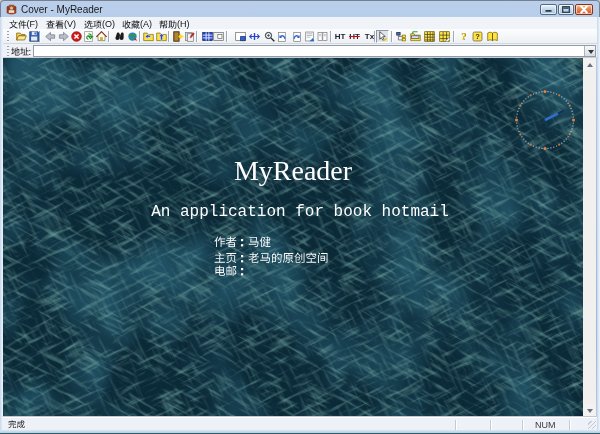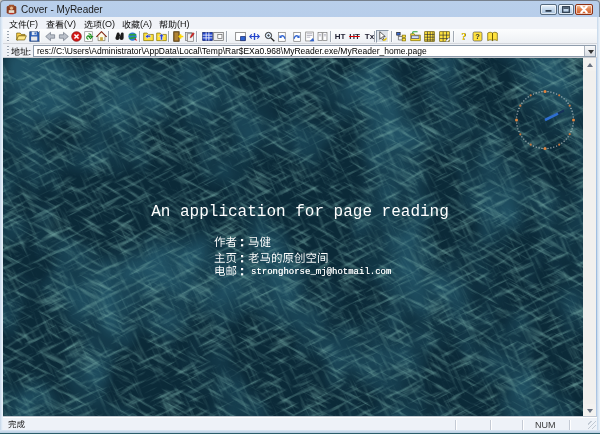--- a/index.html
+++ b/index.html
@@ -325,21 +325,20 @@
  <div id="addrbar">
    <div class="tbgrip" style="top:1.5px"></div>
    <div id="addrlabel">
         <svg style="display:block;" width="18.0" height="9.0" viewBox="0 0 2000 1000" fill="#111">
           <path transform="translate(0,0)" d="M429 133V407L321 452L349 519L429 485V801C429 910 462 937 577 937C603 937 796 937 824 937C928 937 953 893 964 755C944 752 914 740 897 727C890 842 880 869 821 869C781 869 613 869 580 869C513 869 501 858 501 803V454L635 397V737H706V367L846 307C846 468 844 579 839 603C834 626 825 630 809 630C799 630 766 630 742 628C751 645 757 674 760 694C788 694 828 694 854 686C884 679 903 661 909 620C916 581 918 431 918 243L922 229L869 209L855 220L840 234L706 290V40H635V320L501 376V133ZM33 726 63 801C151 762 265 711 372 661L355 594L241 642V352H359V281H241V52H170V281H42V352H170V672C118 693 71 712 33 726Z"></path>
           <path transform="translate(1000,0)" d="M434 259V852H312V924H962V852H731V459H947V386H731V47H655V852H508V259ZM34 717 62 791C156 753 279 701 393 651L380 585L252 635V352H383V281H252V53H182V281H45V352H182V662C126 684 75 703 34 717Z"></path>
         </svg>
         <span style="font:9.5px 'Liberation Sans',sans-serif">:</span>
       </div>
    <div id="combo">
-        <div id="combotext">res://C:\Users\Administrator\AppData\Local\Temp\Rar$EXa0.968\MyReader.exe/MyReader_home.page</div>
         <div id="combobtn"></div>
       </div>
  </div>
  <div id="content">
    <svg width="580" height="359" style="position:absolute;left:0;top:0">
 <defs>
 <filter id="wa" x="-5%" y="-5%" width="110%" height="110%">
   <feTurbulence type="fractalNoise" baseFrequency="0.032 0.24" numOctaves="3" seed="11"></feTurbulence>
   <feColorMatrix type="matrix" values="0 0 0 0 0.26  0 0 0 0 0.56  0 0 0 0 0.51  2.4 0 0 0 -1.32"></feColorMatrix>
   <feGaussianBlur stdDeviation="0.45"></feGaussianBlur>
@@ -419,21 +418,22 @@
         <circle cx="15.9" cy="13.8" r=".6" fill="#cfd8da"></circle>
         <circle cx="18.2" cy="11.9" r=".6" fill="#cfd8da"></circle>
         <circle cx="20.7" cy="10.3" r="1.1" fill="#c87840"></circle>
         <circle cx="23.4" cy="9.0" r=".6" fill="#cfd8da"></circle>
         <circle cx="26.2" cy="7.9" r=".6" fill="#cfd8da"></circle>
         <circle cx="29.1" cy="7.1" r=".6" fill="#cfd8da"></circle>
         <circle cx="32.0" cy="6.7" r=".6" fill="#cfd8da"></circle>
         <path d="M35 35 L54 25.5" stroke="#16325a" stroke-width="2.2"></path>
         <path d="M35 35 L48 28.6" stroke="#2e6fd0" stroke-width="2.6"></path>
       </svg>
-      <div class="sub">An application for page reading</div>
+   <div class="h1">MyReader</div>
+      <div class="sub">An application for book hotmail</div>
       <div style="position:absolute;left:211px;top:178.1px">
         <svg style="display:block;" width="23.0" height="11.5" viewBox="0 0 2000 1000" fill="#fff">
           <path transform="translate(0,0)" d="M526 52C476 199 395 344 305 438C322 450 351 476 363 489C414 433 463 360 506 279H575V959H651V716H952V645H651V493H939V424H651V279H962V207H542C563 163 582 117 598 71ZM285 44C229 196 135 346 36 443C50 460 72 501 80 518C114 483 147 443 179 399V958H254V281C293 213 329 139 357 66Z"></path>
           <path transform="translate(1000,0)" d="M837 74C802 120 764 165 722 207V166H473V40H399V166H142V232H399V361H54V429H446C319 511 178 578 32 628C47 644 70 675 80 691C142 667 204 641 264 611V960H339V927H746V956H823V534H408C463 501 517 466 569 429H946V361H657C748 285 831 201 901 109ZM473 361V232H697C650 278 599 321 544 361ZM339 757H746V862H339ZM339 697V598H746V697Z"></path>
         </svg>
       </div>
       <div style="position:absolute;left:236.8px;top:181.1px">
         <svg style="display:block" width="6" height="8" viewBox="0 0 6 8" fill="#fff">
           <rect x="1" y="0" width="2.2" height="2.2"></rect>
           <rect x="1" y="5.2" width="2.2" height="2.2"></rect>
@@ -473,21 +473,20 @@
           <path transform="translate(0,0)" d="M452 472V616H204V472ZM531 472H788V616H531ZM452 402H204V259H452ZM531 402V259H788V402ZM126 185V751H204V689H452V795C452 912 485 943 597 943C622 943 791 943 818 943C925 943 949 890 962 738C939 732 907 718 887 704C880 834 870 867 814 867C778 867 632 867 602 867C542 867 531 855 531 797V689H865V185H531V42H452V185Z"></path>
           <path transform="translate(1000,0)" d="M151 535H274V765H151ZM151 470V259H274V470ZM460 535V765H340V535ZM460 470H340V259H460ZM270 41V193H85V896H151V830H460V882H529V193H344V41ZM626 94V959H692V165H854C826 244 786 348 748 432C840 523 866 597 866 659C867 694 860 725 839 738C828 744 813 747 797 748C776 749 748 749 717 746C729 767 736 797 738 817C768 818 801 819 827 816C851 813 873 807 889 795C923 773 936 724 936 665C936 596 914 517 823 423C865 329 913 216 949 124L897 91L885 94Z"></path>
         </svg>
       </div>
       <div style="position:absolute;left:236.8px;top:210.4px">
         <svg style="display:block" width="6" height="8" viewBox="0 0 6 8" fill="#fff">
           <rect x="1" y="0" width="2.2" height="2.2"></rect>
           <rect x="1" y="5.2" width="2.2" height="2.2"></rect>
         </svg>
       </div>
-      <div style="position:absolute;left:248px;top:209.4px;line-height:1;font:9px 'Liberation Mono',monospace;color:#fff;text-shadow:0 0 .5px rgba(255,255,255,.8)">stronghorse_mj@hotmail.com</div>
  </div>
  <div id="scroll">
    <div class="sarr" style="top:0">
         <svg width="6" height="4" viewBox="0 0 6 4">
           <path d="M0 4l3-4 3 4z" fill="#6a7280"></path>
         </svg>
       </div>
    <div class="sarr" style="top:346px">
         <svg width="6" height="4" viewBox="0 0 6 4">
           <path d="M0 0l3 4 3-4z" fill="#6a7280"></path>

